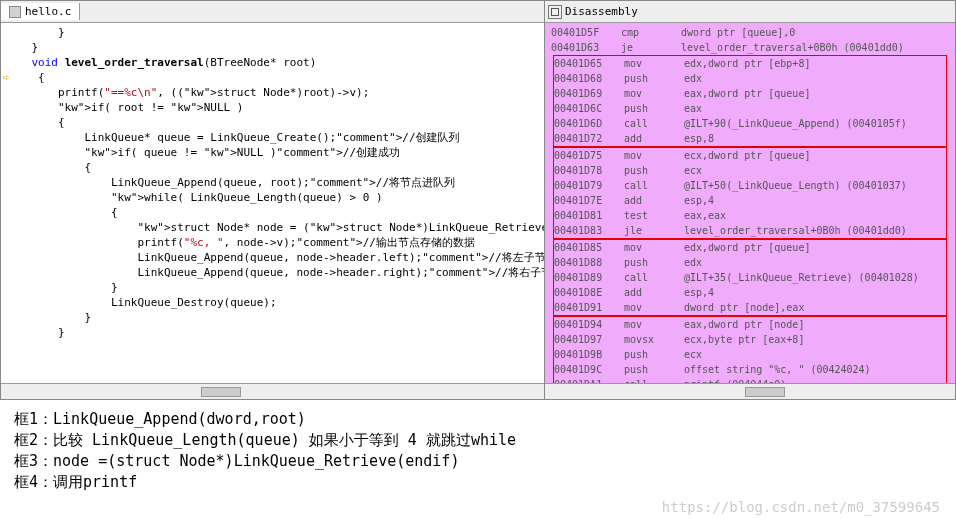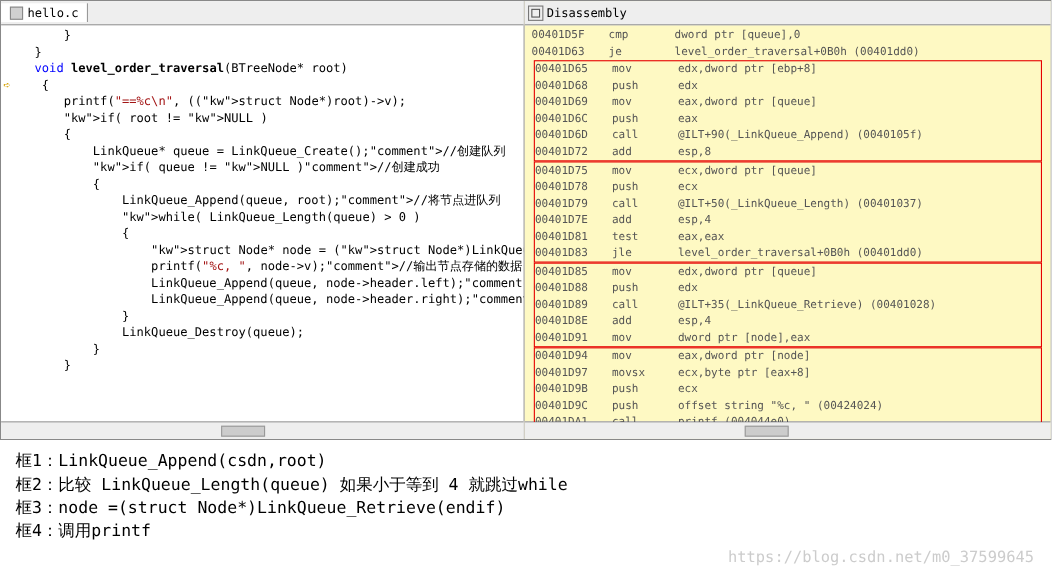--- a/index.html
+++ b/index.html
@@ -1,19 +1,19 @@
 <!DOCTYPE html>
 <html><head>
 <meta charset="utf-8">
 <style>
 * { margin: 0; padding: 0; box-sizing: border-box; font-family: Consolas, monospace; }
 body { width: 956px; height: 519px; background: #fff; position: relative; }
 .top-panes { display: flex; height: 400px; border: 1px solid #888; }
-.left-pane { width: 476px; border-right: 1px solid #888; background: #fff; display: flex; flex-direction: column; }
-.right-pane { flex: 1; background: #fef9c3; display: flex; flex-direction: column; justify-content: center; }
+.left-pane { width: 544px; border-right: 1px solid #888; background: #fff; display: flex; flex-direction: column; }
+.right-pane { flex: 1; background: #f0abfc; display: flex; flex-direction: column; justify-content: center; }
 .tab-bar { display: flex; align-items: center; height: 22px; background: #eee; border-bottom: 1px solid #999; font-size: 11px; }
 .tab { padding: 2px 8px; background: #fff; border-right: 1px solid #999; display: flex; align-items: center; gap: 4px; }
 .tab .ic { width: 12px; height: 12px; background: #d0d0d0; border: 1px solid #888; display: inline-block; }
 .code-area { flex: 1; overflow: auto; padding: 2px 4px; font-size: 11px; line-height: 15px; white-space: pre; position: relative; }
 .gutter-arrow { color: #d4a000; position: absolute; left: 2px; }
 .kw { color: #0000ff; }
 .str { color: #a31515; }
 .dis-area { flex: 1; overflow: auto; font-size: 10px; line-height: 15px; white-space: pre; padding: 2px 6px; position: relative; color: #555; }
 .dis-row { display: flex; }
 .dis-row .addr { width: 70px; }
@@ -51,18 +51,18 @@
       <span>Disassembly</span>
     </div>
     <div class="dis-area" id="dis-area"><div><div class="dis-row"><span class="addr">00401D5F</span><span class="op">cmp</span><span class="tgt">dword ptr [queue],0</span></div><div class="dis-row"><span class="addr">00401D63</span><span class="op">je</span><span class="tgt">level_order_traversal+0B0h (00401dd0)</span></div></div><div class="red-box"><div class="dis-row"><span class="addr">00401D65</span><span class="op">mov</span><span class="tgt">edx,dword ptr [ebp+8]</span></div><div class="dis-row"><span class="addr">00401D68</span><span class="op">push</span><span class="tgt">edx</span></div><div class="dis-row"><span class="addr">00401D69</span><span class="op">mov</span><span class="tgt">eax,dword ptr [queue]</span></div><div class="dis-row"><span class="addr">00401D6C</span><span class="op">push</span><span class="tgt">eax</span></div><div class="dis-row"><span class="addr">00401D6D</span><span class="op">call</span><span class="tgt">@ILT+90(_LinkQueue_Append) (0040105f)</span></div><div class="dis-row"><span class="addr">00401D72</span><span class="op">add</span><span class="tgt">esp,8</span></div></div><div class="red-box"><div class="dis-row"><span class="addr">00401D75</span><span class="op">mov</span><span class="tgt">ecx,dword ptr [queue]</span></div><div class="dis-row"><span class="addr">00401D78</span><span class="op">push</span><span class="tgt">ecx</span></div><div class="dis-row"><span class="addr">00401D79</span><span class="op">call</span><span class="tgt">@ILT+50(_LinkQueue_Length) (00401037)</span></div><div class="dis-row"><span class="addr">00401D7E</span><span class="op">add</span><span class="tgt">esp,4</span></div><div class="dis-row"><span class="addr">00401D81</span><span class="op">test</span><span class="tgt">eax,eax</span></div><div class="dis-row"><span class="addr">00401D83</span><span class="op">jle</span><span class="tgt">level_order_traversal+0B0h (00401dd0)</span></div></div><div class="red-box"><div class="dis-row"><span class="addr">00401D85</span><span class="op">mov</span><span class="tgt">edx,dword ptr [queue]</span></div><div class="dis-row"><span class="addr">00401D88</span><span class="op">push</span><span class="tgt">edx</span></div><div class="dis-row"><span class="addr">00401D89</span><span class="op">call</span><span class="tgt">@ILT+35(_LinkQueue_Retrieve) (00401028)</span></div><div class="dis-row"><span class="addr">00401D8E</span><span class="op">add</span><span class="tgt">esp,4</span></div><div class="dis-row"><span class="addr">00401D91</span><span class="op">mov</span><span class="tgt">dword ptr [node],eax</span></div></div><div class="red-box"><div class="dis-row"><span class="addr">00401D94</span><span class="op">mov</span><span class="tgt">eax,dword ptr [node]</span></div><div class="dis-row"><span class="addr">00401D97</span><span class="op">movsx</span><span class="tgt">ecx,byte ptr [eax+8]</span></div><div class="dis-row"><span class="addr">00401D9B</span><span class="op">push</span><span class="tgt">ecx</span></div><div class="dis-row"><span class="addr">00401D9C</span><span class="op">push</span><span class="tgt">offset string "%c, " (00424024)</span></div><div class="dis-row"><span class="addr">00401DA1</span><span class="op">call</span><span class="tgt">printf (004044e0)</span></div></div></div>
     <div class="scrollbar-x">
       <div class="scrollbar-thumb"></div>
     </div>
   </div>
 </div>
 
 <div class="annotations" id="annos">
-    <div class="anno-line">框1：LinkQueue_Append(csdn,root)</div>
+    <div class="anno-line">框1：LinkQueue_Append(dword,root)</div>
     <div class="anno-line">框2：比较 LinkQueue_Length(queue) 如果小于等到 4 就跳过while</div>
     <div class="anno-line">框3：node =(struct Node*)LinkQueue_Retrieve(endif)</div>
     <div class="anno-line">框4：调用printf</div>
   </div>
 <div class="watermark">https://blog.csdn.net/m0_37599645</div>
 
 </body></html>

